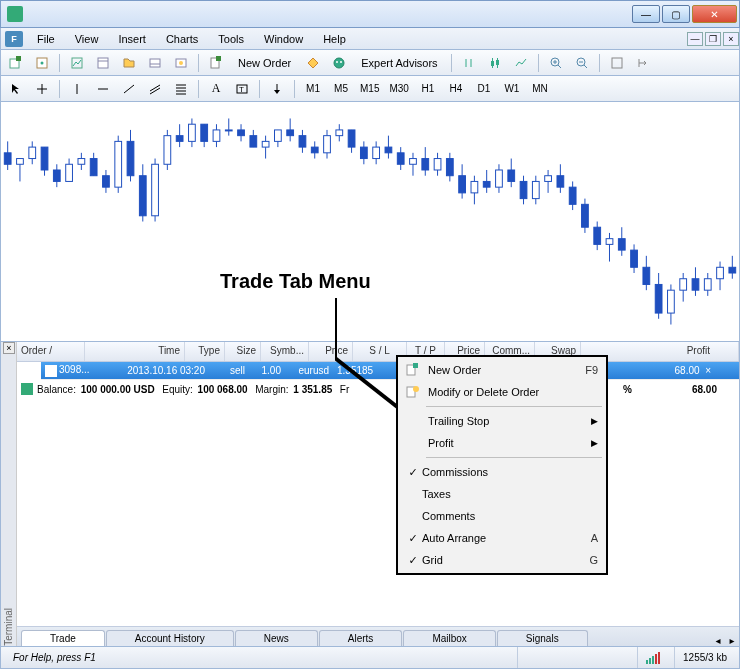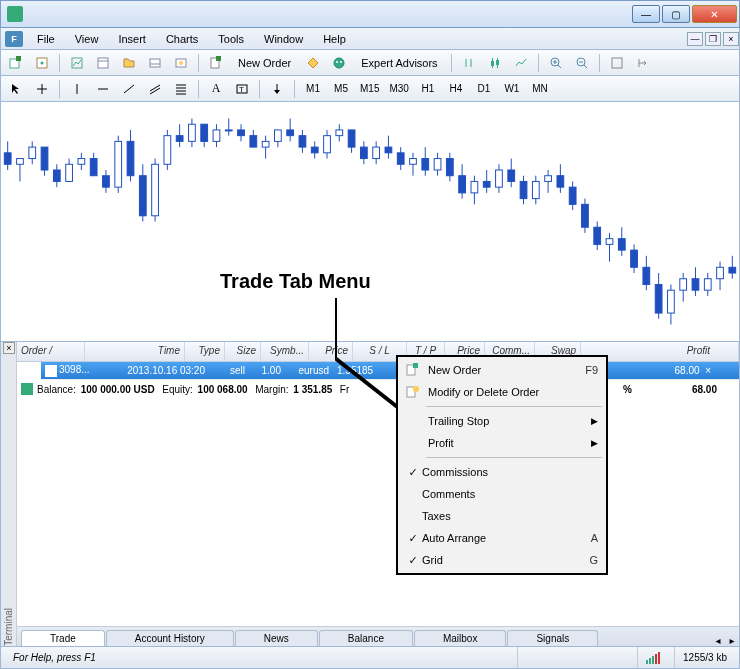--- a/index.html
+++ b/index.html
@@ -40,21 +40,21 @@
 .annotation-leader { position:absolute; top:298px; left:335px; width:200px; height:120px; z-index:5; pointer-events:none; }
 
 
 .terminal-wrap { border: 1px solid #a0b8d8; border-top:none; position:relative; background:#fff; height: 305px; display:flex; }
 .terminal-side { width: 16px; background:#e4e8ef; border-right:1px solid #ccc; display:flex; align-items:flex-end; justify-content:center; }
 .terminal-side span { writing-mode: vertical-lr; transform: rotate(180deg); font-size:10px; color:#666; padding-bottom:6px; }
 .terminal-body { flex:1; display:flex; flex-direction:column; }
 .term-close { position:absolute; left:2px; top:0; font-size:9px; width:12px;height:12px;border:1px solid #999;text-align:center;line-height:10px;background:#eee; }
 
 .thead { height: 20px; background: linear-gradient(#f7faff,#e2e8f2); border-bottom: 1px solid #c2cde0; display:flex; font-size:10px; color:#333; }
-.thead div { border-right:1px solid #d0d8e6; padding:3px 4px; overflow:hidden; white-space:nowrap;font-style:italic; }
+.thead div { border-right:1px solid #d0d8e6; padding:3px 4px; overflow:hidden; white-space:nowrap; }
 .row { display:flex; font-size:10px; height:18px; align-items:center; border-bottom:1px solid #eee;margin-left:24px; }
 .row div { padding:0 4px; overflow:hidden; white-space:nowrap; }
 .row.sel { background: linear-gradient(#4ba3f1,#2a7fd8); color:#fff; }
 .row .ico-doc { width:12px;height:12px;display:inline-block;border:1px solid #888;background:#fff;margin-right:2px;vertical-align:middle; }
 .row.sel .ico-doc { border-color:#fff; }
 
 .c-order{width:68px} .c-time{width:100px;text-align:right} .c-type{width:40px;text-align:right} .c-size{width:36px;text-align:right}
 .c-symb{width:48px;text-align:right} .c-price{width:44px;text-align:right} .c-sl{width:54px;text-align:center}
 .c-tp{width:38px;text-align:center} .c-price2{width:40px;text-align:right} .c-comm{width:50px;text-align:right}
 .c-swap{width:46px;text-align:right} .c-profit{flex:1;text-align:right;padding-right:28px!important}
@@ -471,21 +471,21 @@
       <span class="lbl">Fr</span>
       <span style="flex:1"></span>
       <span style="margin-right:60px">%</span>
       <span style="margin-right:22px">68.00</span>
     </div>
     <div style="flex:1"></div>
     <div class="term-tabs">
       <div class="term-tab active">Trade</div>
       <div class="term-tab">Account History</div>
       <div class="term-tab">News</div>
-      <div class="term-tab">Balance</div>
+      <div class="term-tab">Alerts</div>
       <div class="term-tab">Mailbox</div>
       <div class="term-tab">Signals</div>
       <div class="term-spacer"></div>
       <div class="term-more">◂</div>
       <div class="term-more">▸</div>
     </div>
   </div>
 </div>
 
 <div class="statusbar">
@@ -534,25 +534,25 @@
     <span class="ctx-label">Profit</span>
     <span class="ctx-arrow">▶</span>
   </div>
   <div class="ctx-sep"></div>
   <div class="ctx-item">
     <span class="ctx-check">✓</span>
     <span class="ctx-label">Commissions</span>
   </div>
   <div class="ctx-item">
     <span class="ctx-check"></span>
+    <span class="ctx-label">Taxes</span>
+  </div>
+  <div class="ctx-item">
+    <span class="ctx-check"></span>
     <span class="ctx-label">Comments</span>
-  </div>
-  <div class="ctx-item">
-    <span class="ctx-check"></span>
-    <span class="ctx-label">Taxes</span>
   </div>
   <div class="ctx-item">
     <span class="ctx-check">✓</span>
     <span class="ctx-label">Auto Arrange</span>
     <span class="ctx-shortcut">A</span>
   </div>
   <div class="ctx-item">
     <span class="ctx-check">✓</span>
     <span class="ctx-label">Grid</span>
     <span class="ctx-shortcut">G</span>

